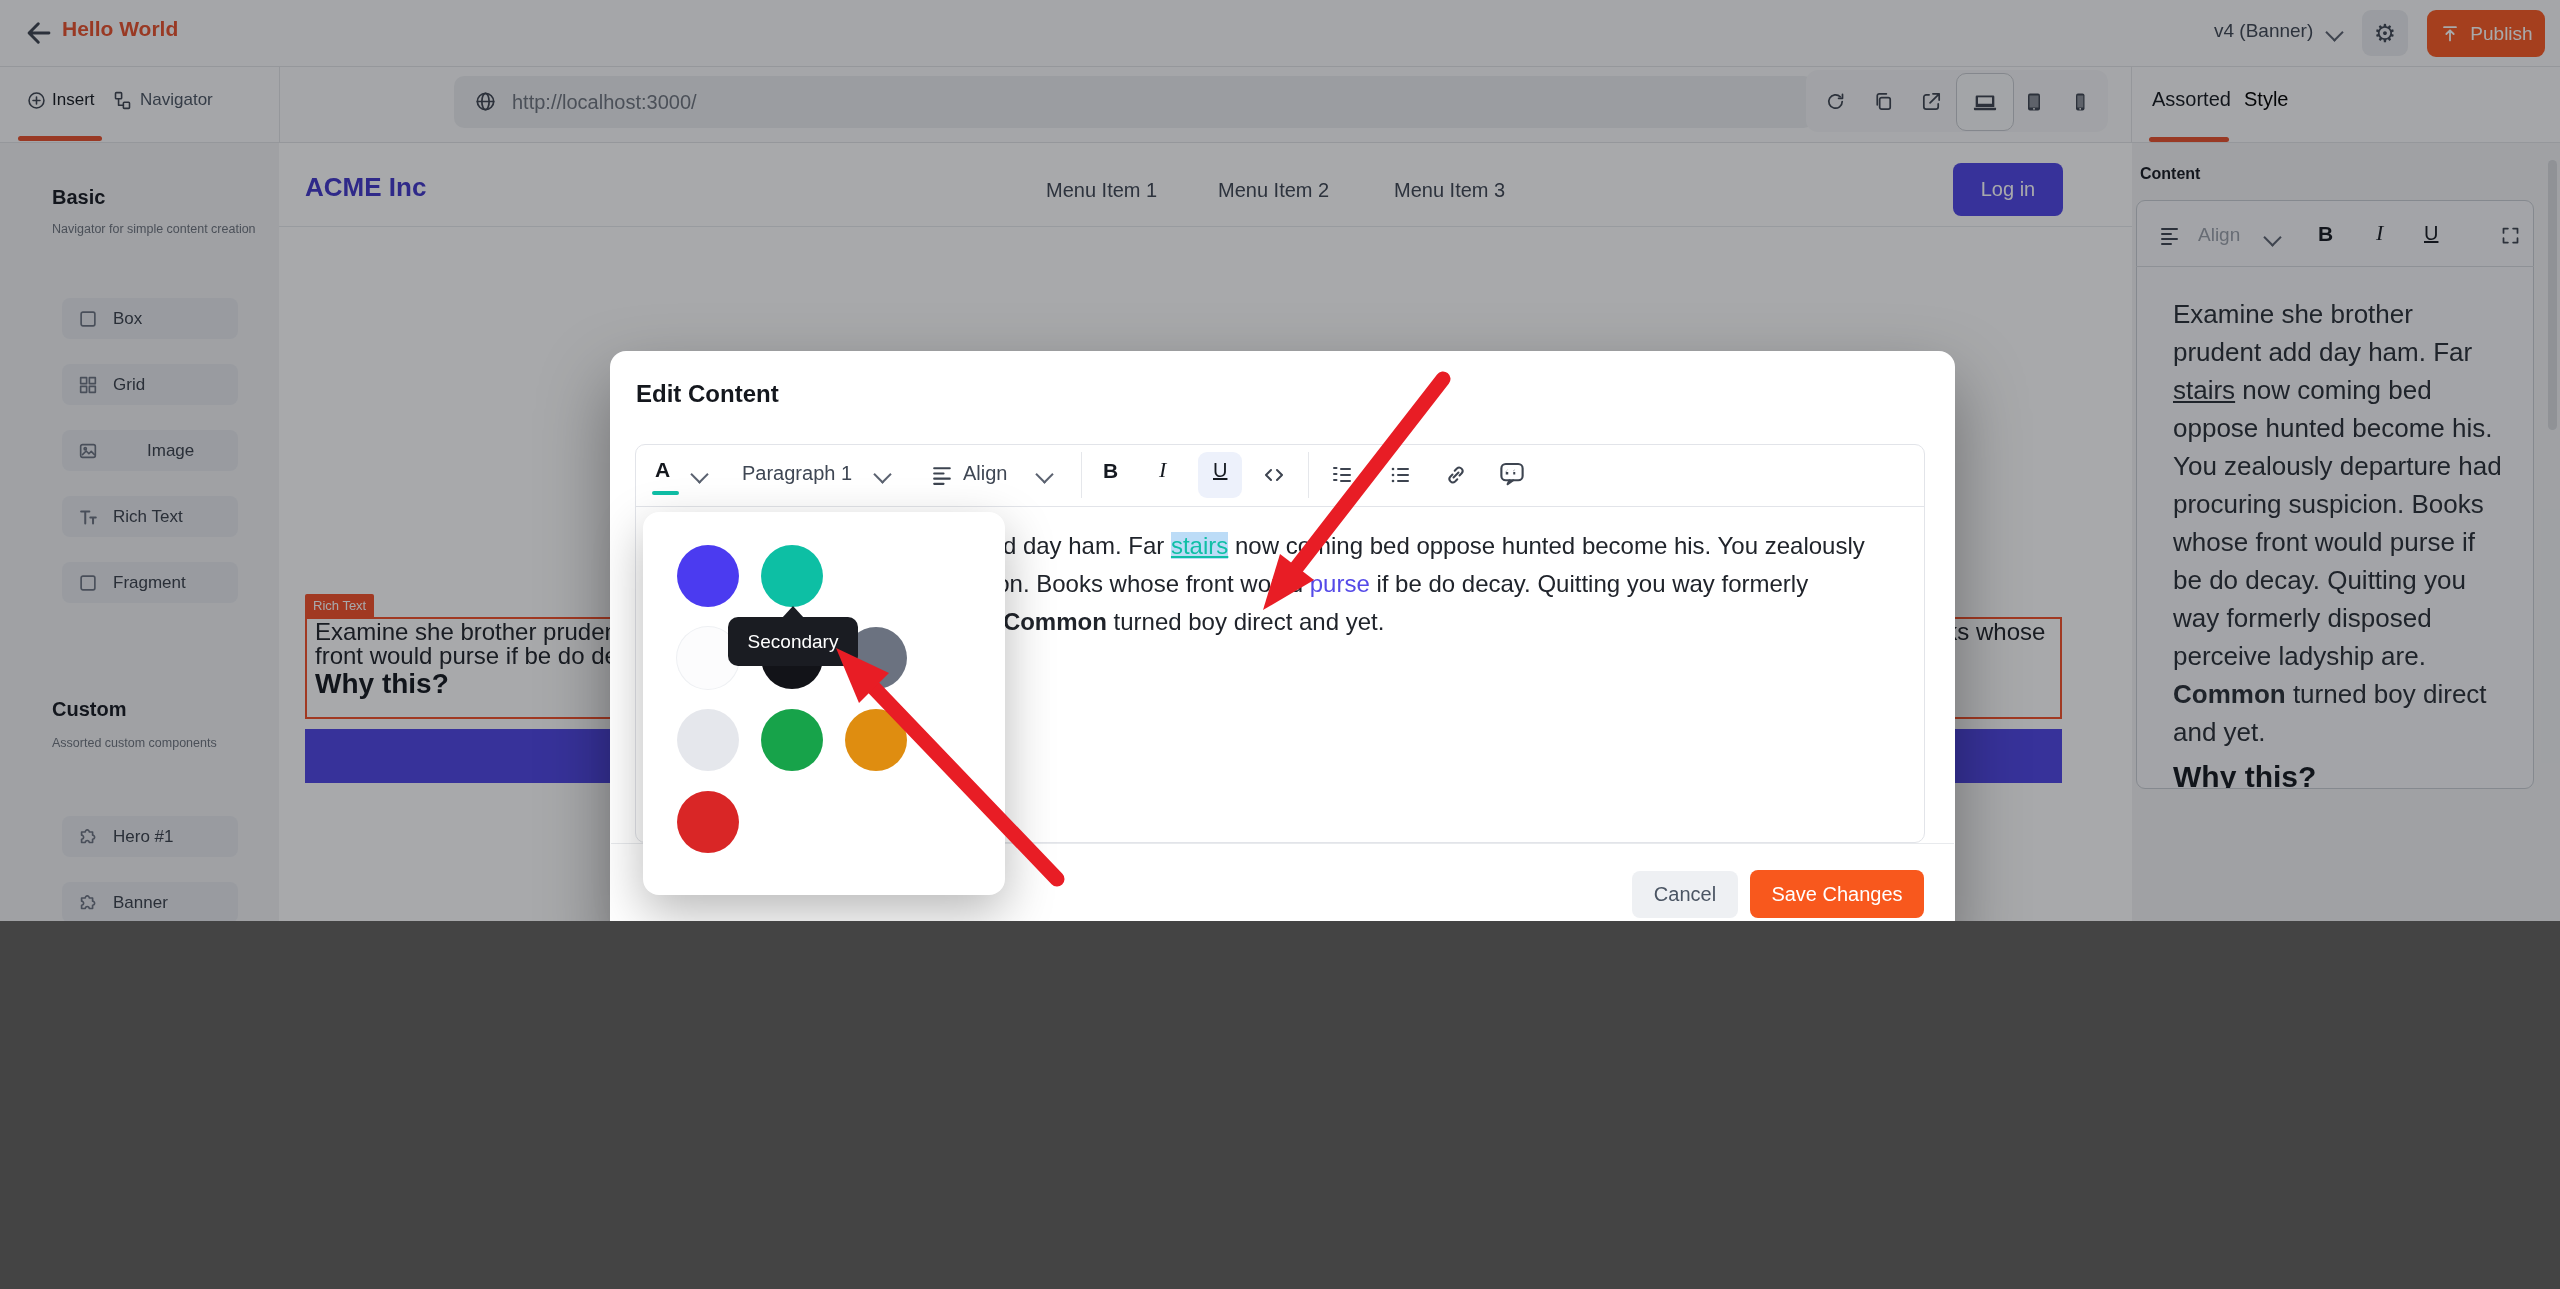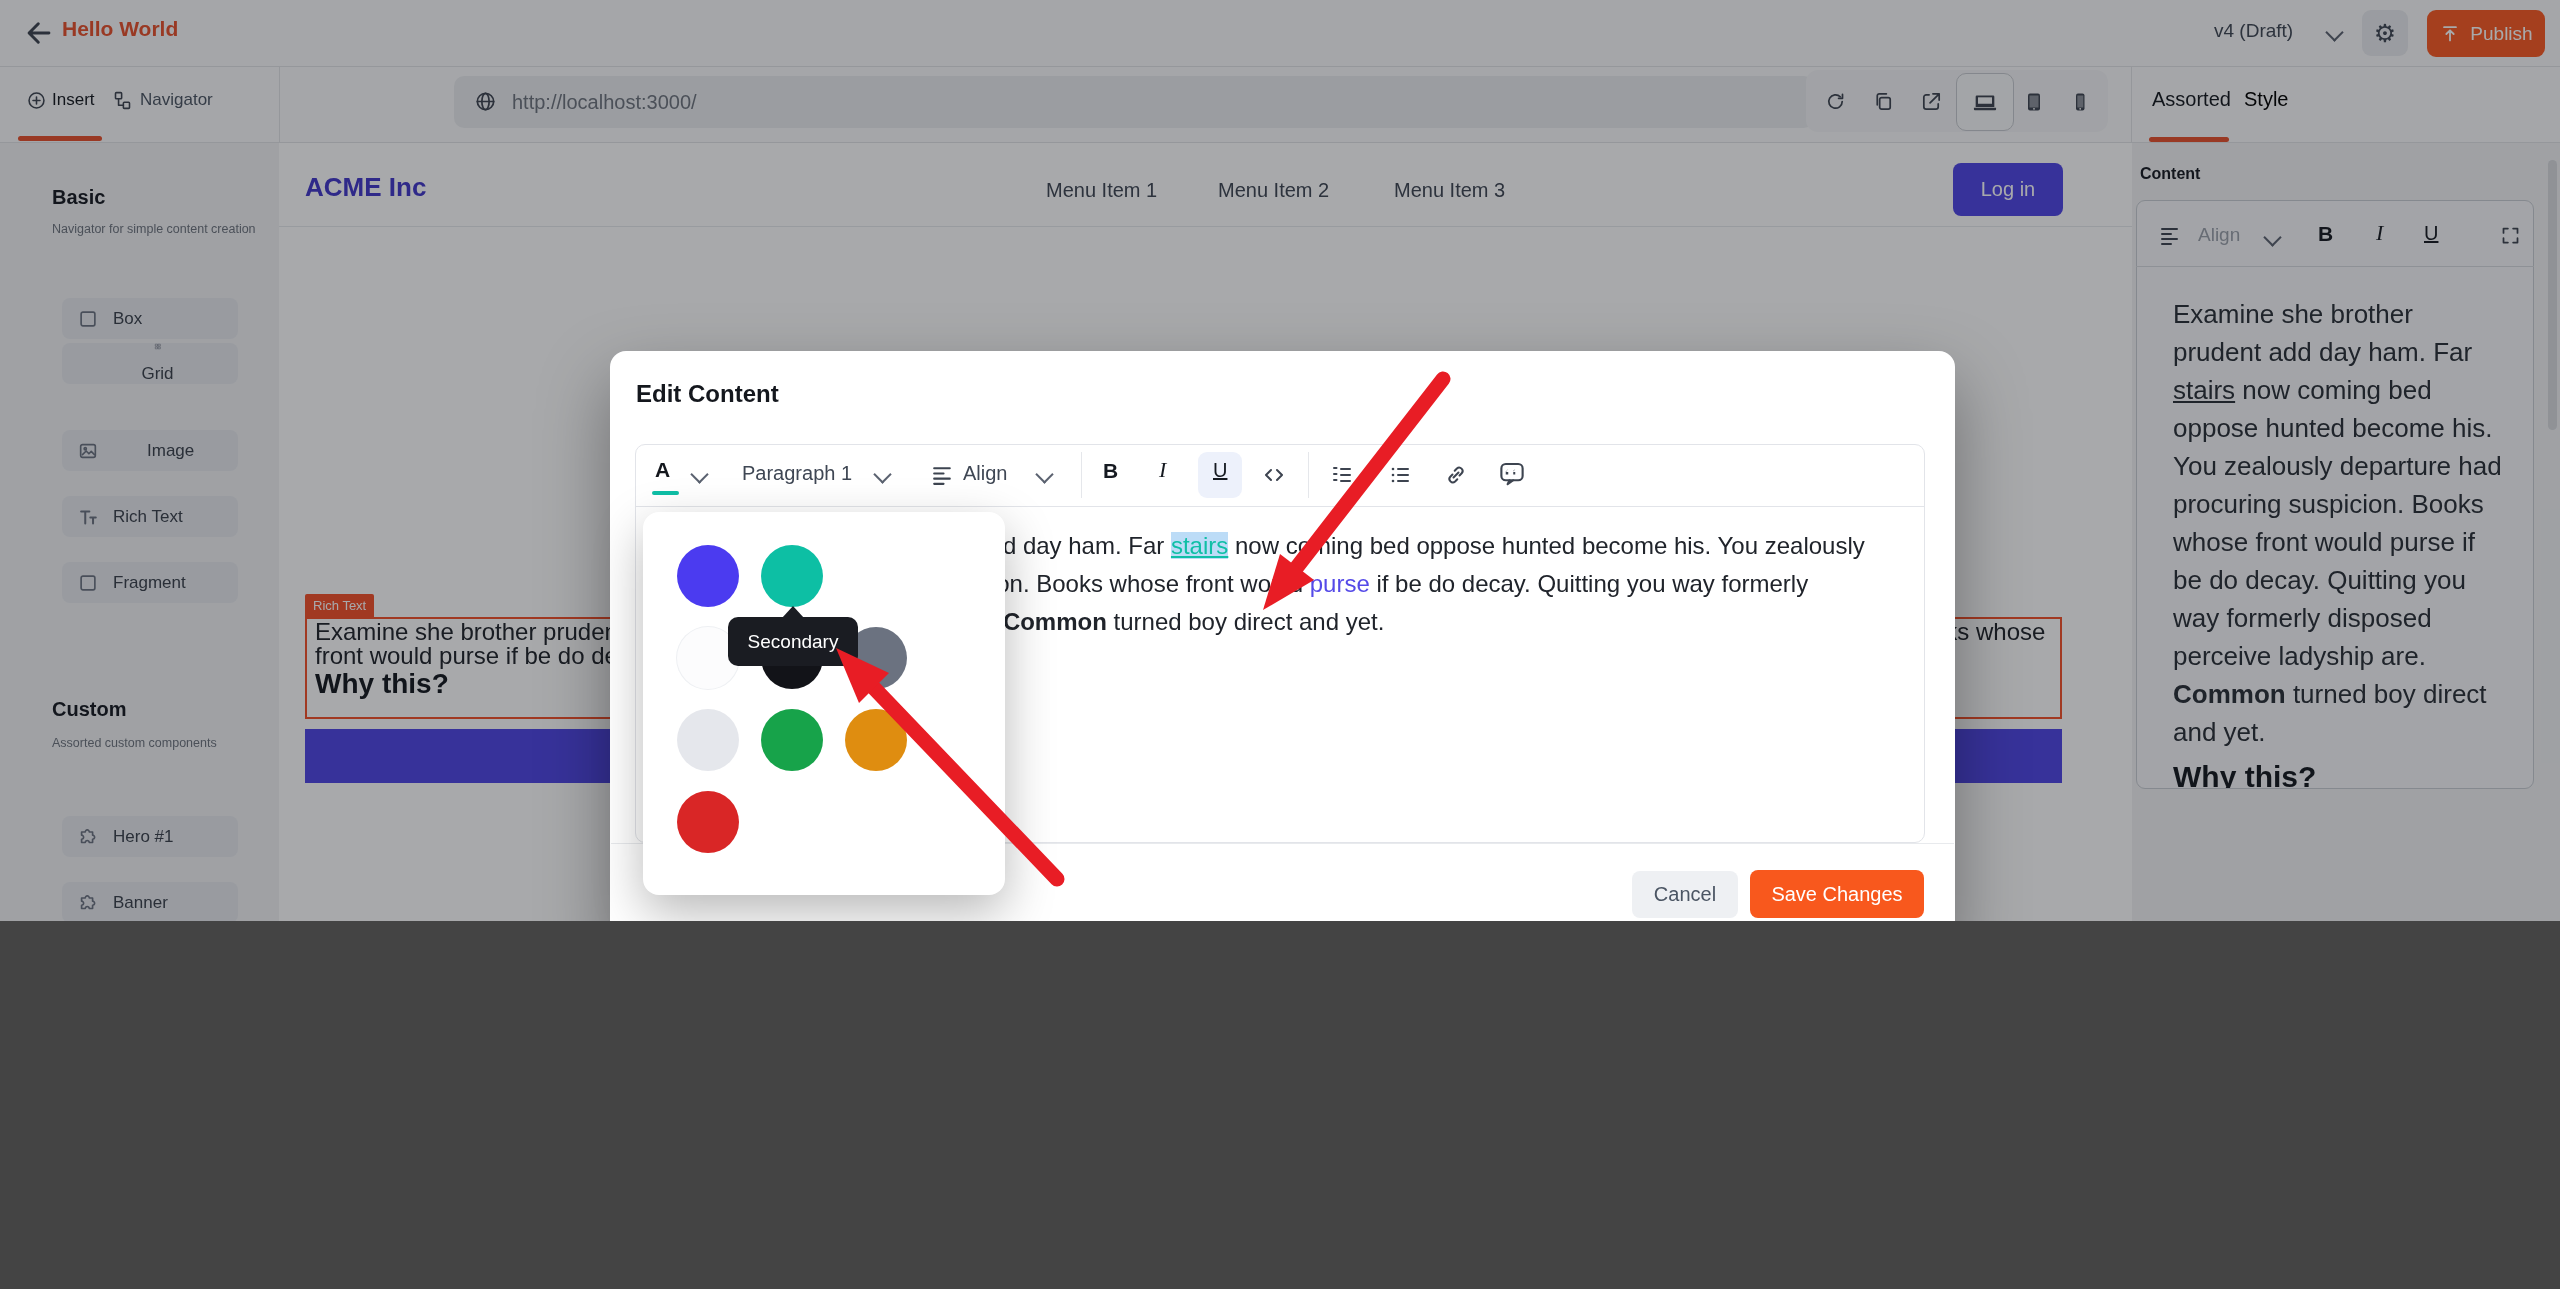--- a/index.html
+++ b/index.html
@@ -131,21 +131,21 @@
 
 <div id="stage">
 
   <div class="abs topbar"></div>
   <div class="abs backbtn">
     <svg class="ic" width="34" height="34" viewBox="0 0 24 24" style="stroke-width:2.1">
         <path d="M19 12H6 M11.5 5.5 5 12l6.5 6.5"></path>
       </svg>
   </div>
   <div class="abs apptitle">Hello World</div>
-  <div class="abs version"><span>v4 (Draft)</span></div>
+  <div class="abs version"><span>v4 (Banner)</span></div>
   <span class="abs chev version-chev"></span>
   <div class="abs gearbtn">
       <span>⚙</span>
     </div>
   <div class="abs publishbtn">
     <svg class="ic" width="22" height="22" viewBox="0 0 24 24" style="stroke:#fff;stroke-width:2">
         <path d="M5.5 4.5h13 M12 19V8.5 M8 12l4-4 4 4"></path>
       </svg>
     <span>Publish</span>
   </div>
@@ -229,21 +229,21 @@
   <div class="abs sidebar"></div>
   <div class="abs sec-title" style="left:52px;top:186px;">Basic</div>
   <div class="abs sec-sub" style="left:52px;top:222px;">Navigator for simple content creation</div>
 
   <div class="abs pill" style="top:298px;">
     <svg class="ic" width="22" height="22" viewBox="0 0 24 24" style="stroke:#6b7280">
         <rect x="4.5" y="4.5" width="15" height="15" rx="2"></rect>
       </svg>
     <span class="lb">Box</span>
   </div>
-  <div class="abs pill" style="top:343px;flex-direction:column;">
+  <div class="abs pill" style="top:364px;">
     <svg class="ic" width="22" height="22" viewBox="0 0 24 24" style="stroke:#6b7280">
         <rect x="4" y="4" width="6.5" height="6.5"></rect>
         <rect x="13.5" y="4" width="6.5" height="6.5"></rect>
         <rect x="4" y="13.5" width="6.5" height="6.5"></rect>
         <rect x="13.5" y="13.5" width="6.5" height="6.5"></rect>
       </svg>
     <span class="lb">Grid</span>
   </div>
   <div class="abs pill" style="top:430px;gap:48px;">
     <svg class="ic" width="22" height="22" viewBox="0 0 24 24" style="stroke:#6b7280">

